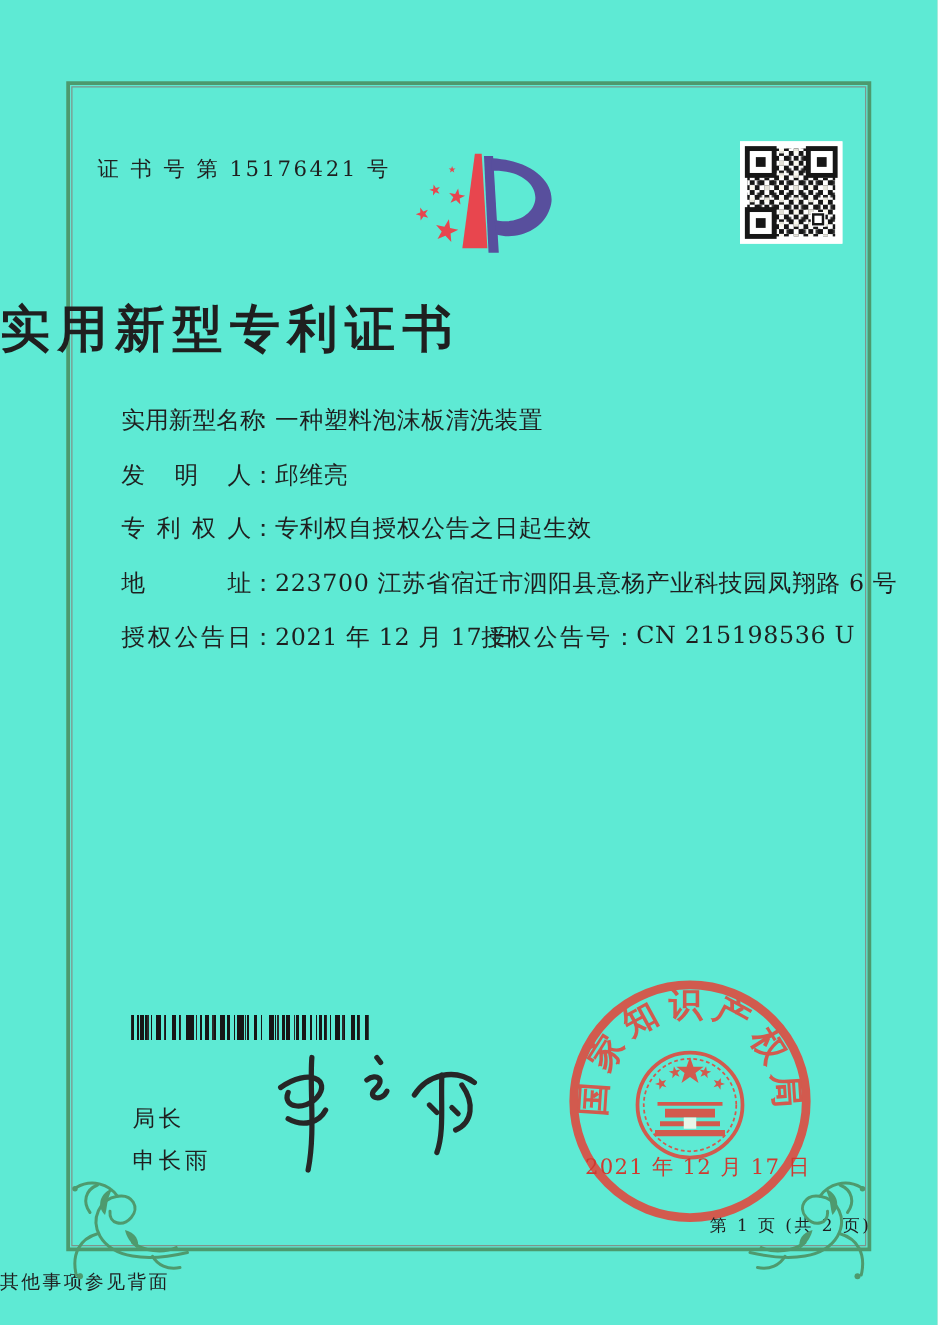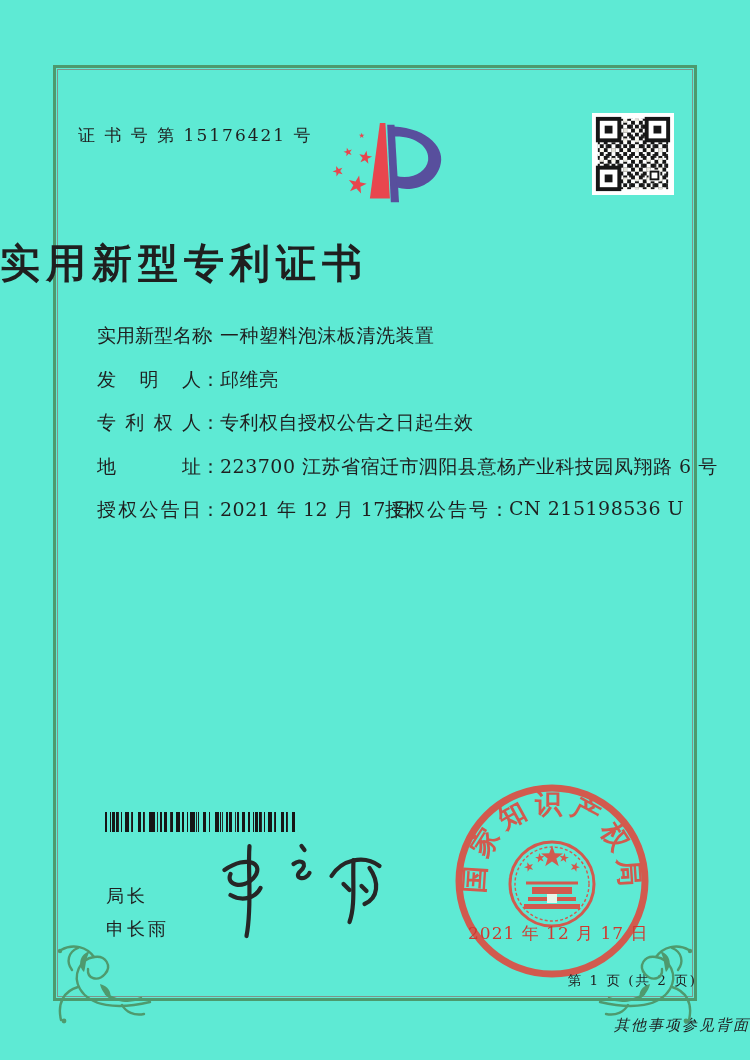--- a/index.html
+++ b/index.html
@@ -32,21 +32,21 @@
   .barcode{position:absolute;left:105px;top:812px;width:190px;height:20px;
     background-image:
       repeating-linear-gradient(90deg,#161616 0 2px,transparent 2px 5px,#161616 5px 6px,transparent 6px 11px),
       repeating-linear-gradient(90deg,#2a2a2a 0 1px,transparent 1px 7px,#161616 7px 10px,transparent 10px 13px);
   }
   .officer{position:absolute;left:106px;top:863px;font-size:18px;line-height:33px;letter-spacing:3px;margin-top:16px;}
   .signature{position:absolute;left:195px;top:840px;width:205px;height:100px;}
   .seal{position:absolute;left:452px;top:781px;width:200px;height:200px;}
   .seal-date{position:absolute;left:468px;top:922px;font-size:17px;color:#cf3a30;letter-spacing:1px;white-space:nowrap;}
   .page-no{position:absolute;left:53px;top:972px;width:644px;text-align:right;font-size:13.5px;letter-spacing:2px;}
-  .back-note{position:absolute;left:0;top:1016px;width:750px;text-align:right;font-size:15px;font-style:italic;letter-spacing:2px;}
+  .back-note{position:absolute;left:0;top:1016px;width:750px;text-align:left;font-size:15px;letter-spacing:2px;}
   .flourish{position:absolute;width:110px;height:85px;}
   .flourish.bl{left:42px;top:942px;}
   .flourish.br{left:598px;top:942px;transform:scaleX(-1);}
 </style>
 </head>
 <body>
 
 <div class="page">
 
   <div class="frame">

